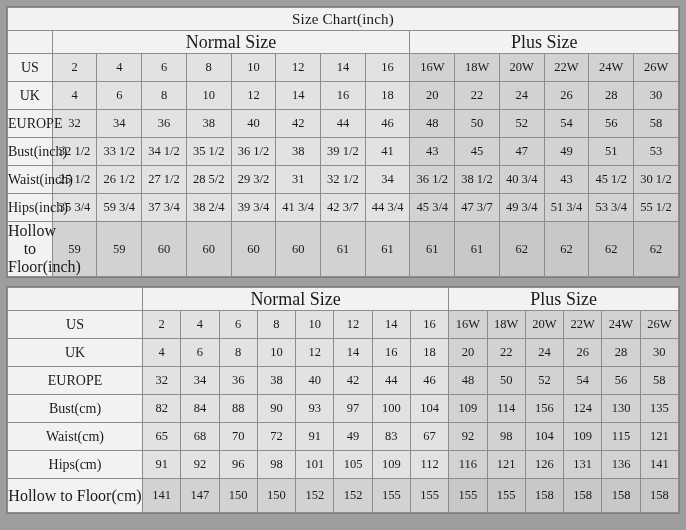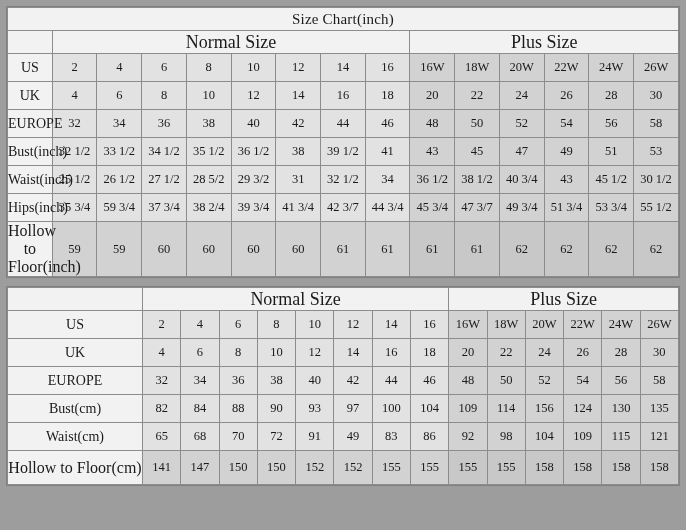--- a/index.html
+++ b/index.html
@@ -295,27 +295,44 @@
       </tr>
       <tr class="rowh-2">
         <td class="rowlabel">Waist(cm)</td>
         <td class="cell shade-a">65</td>
         <td class="cell shade-a">68</td>
         <td class="cell shade-a">70</td>
         <td class="cell shade-a">72</td>
         <td class="cell shade-a">91</td>
         <td class="cell shade-a">49</td>
         <td class="cell shade-a">83</td>
-        <td class="cell shade-a">86</td>
+        <td class="cell shade-a">67</td>
         <td class="cell shade-b">92</td>
         <td class="cell shade-b">98</td>
         <td class="cell shade-b">104</td>
         <td class="cell shade-b">109</td>
         <td class="cell shade-b">115</td>
         <td class="cell shade-b">121</td>
+      </tr>
+      <tr class="rowh-2">
+        <td class="rowlabel">Hips(cm)</td>
+        <td class="cell shade-a">91</td>
+        <td class="cell shade-a">92</td>
+        <td class="cell shade-a">96</td>
+        <td class="cell shade-a">98</td>
+        <td class="cell shade-a">101</td>
+        <td class="cell shade-a">105</td>
+        <td class="cell shade-a">109</td>
+        <td class="cell shade-a">112</td>
+        <td class="cell shade-b">116</td>
+        <td class="cell shade-b">121</td>
+        <td class="cell shade-b">126</td>
+        <td class="cell shade-b">131</td>
+        <td class="cell shade-b">136</td>
+        <td class="cell shade-b">141</td>
       </tr>
       <tr class="rowh-big">
         <td class="rowlabel wide">Hollow to Floor(cm)</td>
         <td class="cell shade-b">141</td>
         <td class="cell shade-b">147</td>
         <td class="cell shade-b">150</td>
         <td class="cell shade-b">150</td>
         <td class="cell shade-b">152</td>
         <td class="cell shade-b">152</td>
         <td class="cell shade-b">155</td>

